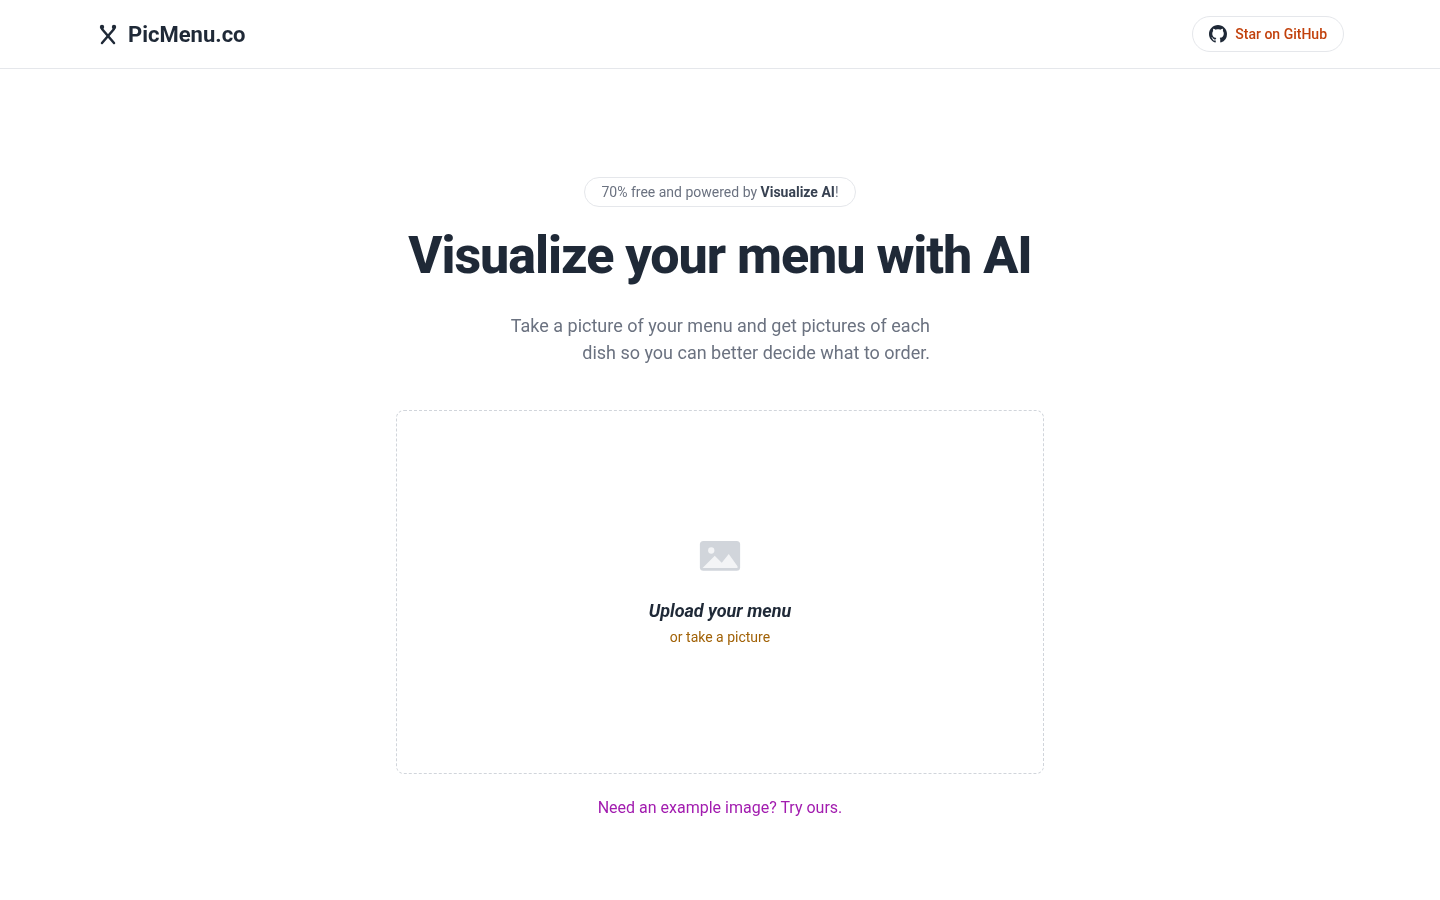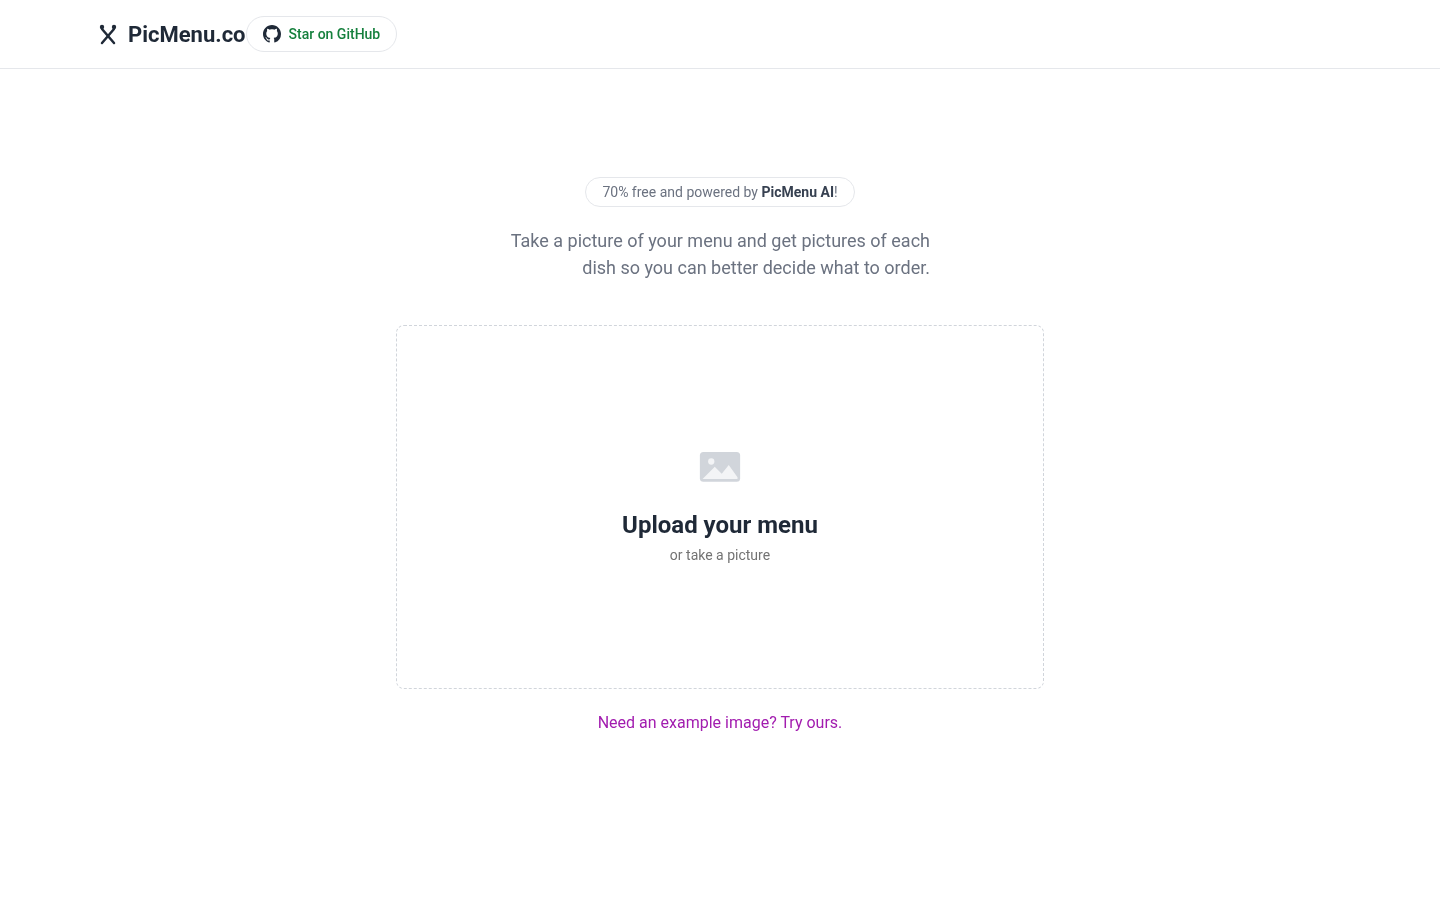--- a/index.html
+++ b/index.html
@@ -7,21 +7,21 @@
       padding: 0;
       box-sizing: border-box;
     }
     body {
       font-family: -apple-system, BlinkMacSystemFont, 'Segoe UI', Roboto, 'Helvetica Neue', Arial, sans-serif;
       background: #ffffff;
       color: #1f2937;
     }
     .header {
       display: flex;
-      justify-content: flex-start;
+      justify-content: space-between;
       align-items: center;
       padding: 16px 96px;
       border-bottom: 1px solid #e5e7eb;
     }
     .logo-container {
       display: flex;
       align-items: center;
       gap: 8px;
     }
     .logo-icon {
@@ -34,21 +34,21 @@
       color: #1f2937;
     }
     .github-button {
       display: flex;
       align-items: center;
       gap: 8px;
       padding: 8px 16px;
       border: 1px solid #e5e7eb;
       border-radius: 9999px;
       background: #ffffff;
-      color: #15803d;
+      color: #c2410c;
       font-size: 14px;
       font-weight: 500;
       cursor: pointer;
       text-decoration: none;
     }
     .github-icon {
       width: 18px;
       height: 18px;
     }
     .main {
@@ -99,28 +99,29 @@
       justify-content: center;
       cursor: pointer;
       margin-bottom: 24px;
     }
     .upload-icon {
       width: 42px;
       height: 32px;
       margin-bottom: 28px;
     }
     .upload-title {
-      font-size: 24px;
+      font-size: 18px;
       font-weight: 700;
       color: #1f2937;
       margin-bottom: 8px;
+      font-style: italic;
     }
     .upload-subtitle {
       font-size: 14px;
-      color: #737373;
+      color: #a16207;
     }
     .example-link {
       font-size: 16px;
       color: #a21caf;
       cursor: pointer;
       text-decoration: none;
     }
   </style>
 </head>
 <body>
@@ -142,23 +143,24 @@
       <svg viewBox="0 0 16 16" fill="#1f2937">
         <path d="M8 0C3.58 0 0 3.58 0 8c0 3.54 2.29 6.53 5.47 7.59.4.07.55-.17.55-.38 0-.19-.01-.82-.01-1.49-2.01.37-2.53-.49-2.69-.94-.09-.23-.48-.94-.82-1.13-.28-.15-.68-.52-.01-.53.63-.01 1.08.58 1.23.82.72 1.21 1.87.87 2.33.66.07-.52.28-.87.51-1.07-1.78-.2-3.64-.89-3.64-3.95 0-.87.31-1.59.82-2.15-.08-.2-.36-1.02.08-2.12 0 0 .67-.21 2.2.82.64-.18 1.32-.27 2-.27.68 0 1.36.09 2 .27 1.53-1.04 2.2-.82 2.2-.82.44 1.1.16 1.92.08 2.12.51.56.82 1.27.82 2.15 0 3.07-1.87 3.75-3.65 3.95.29.25.54.73.54 1.48 0 1.07-.01 1.93-.01 2.2 0 .21.15.46.55.38A8.013 8.013 0 0016 8c0-4.42-3.58-8-8-8z"></path>
       </svg>
     </span>
     <span>Star on GitHub</span>
   </a>
 </header>
 
 <main class="main">
   <div class="badge">
-    <span>70% free and powered by </span><span class="badge-bold">PicMenu AI</span><span>!</span>
+    <span>70% free and powered by </span><span class="badge-bold">Visualize AI</span><span>!</span>
   </div>
 
+  <h1 class="hero-title">Visualize your menu with AI</h1>
 
   <p class="hero-subtitle">Take a picture of your menu and get pictures of each dish so you can better decide what to order.</p>
 
   <div class="upload-box">
     <span class="upload-icon">
       <svg viewBox="0 0 24 18" fill="none">
         <rect x="0.5" y="0.5" width="23" height="17" rx="2" fill="#d1d5db"></rect>
         <circle cx="7" cy="6" r="1.8" fill="#f3f4f6"></circle>
         <path d="M2 16 L9 9 L13 13 L17 8 L22 15 V16 Z" fill="#f3f4f6"></path>
       </svg>

